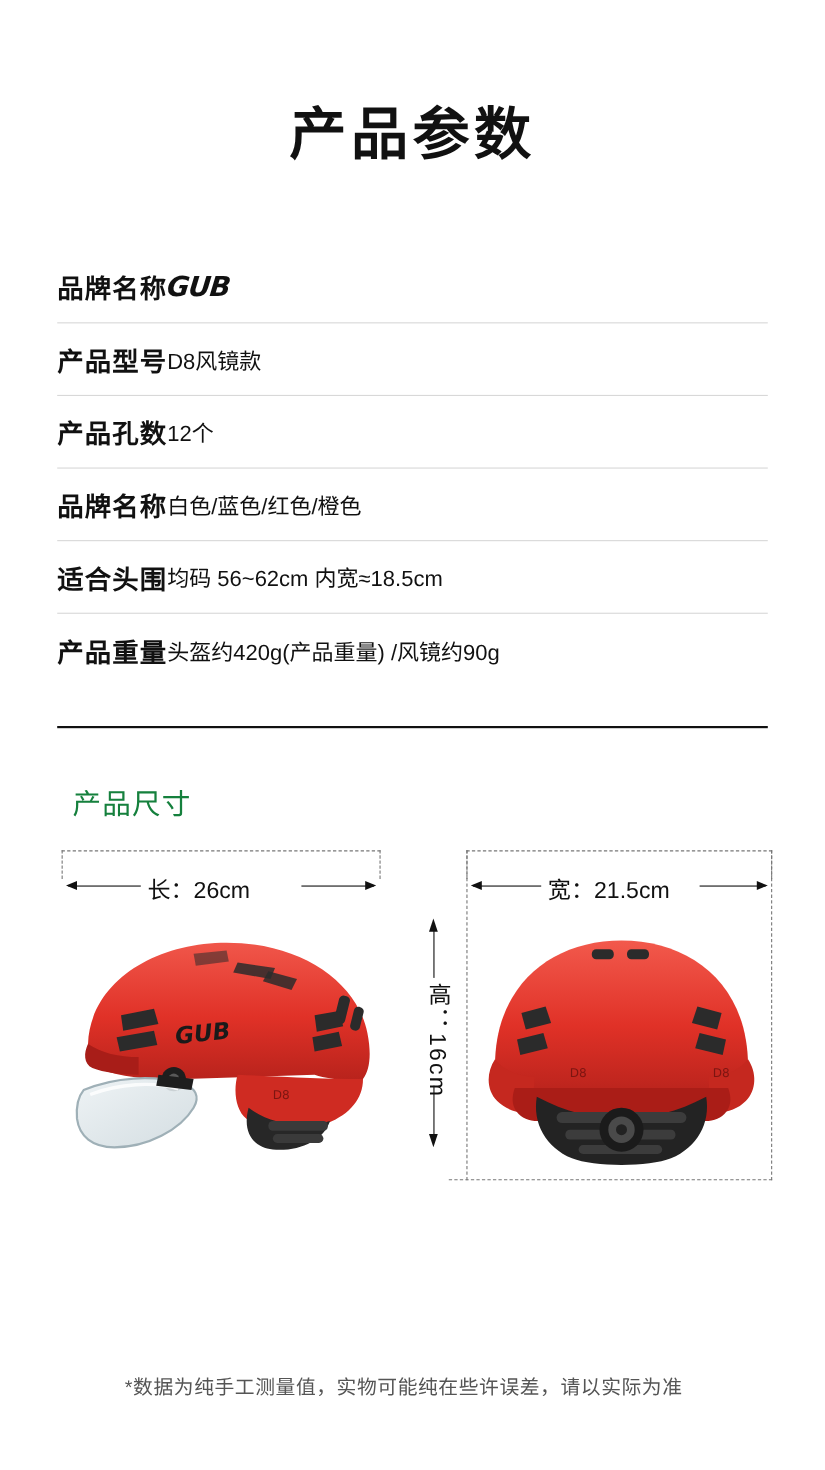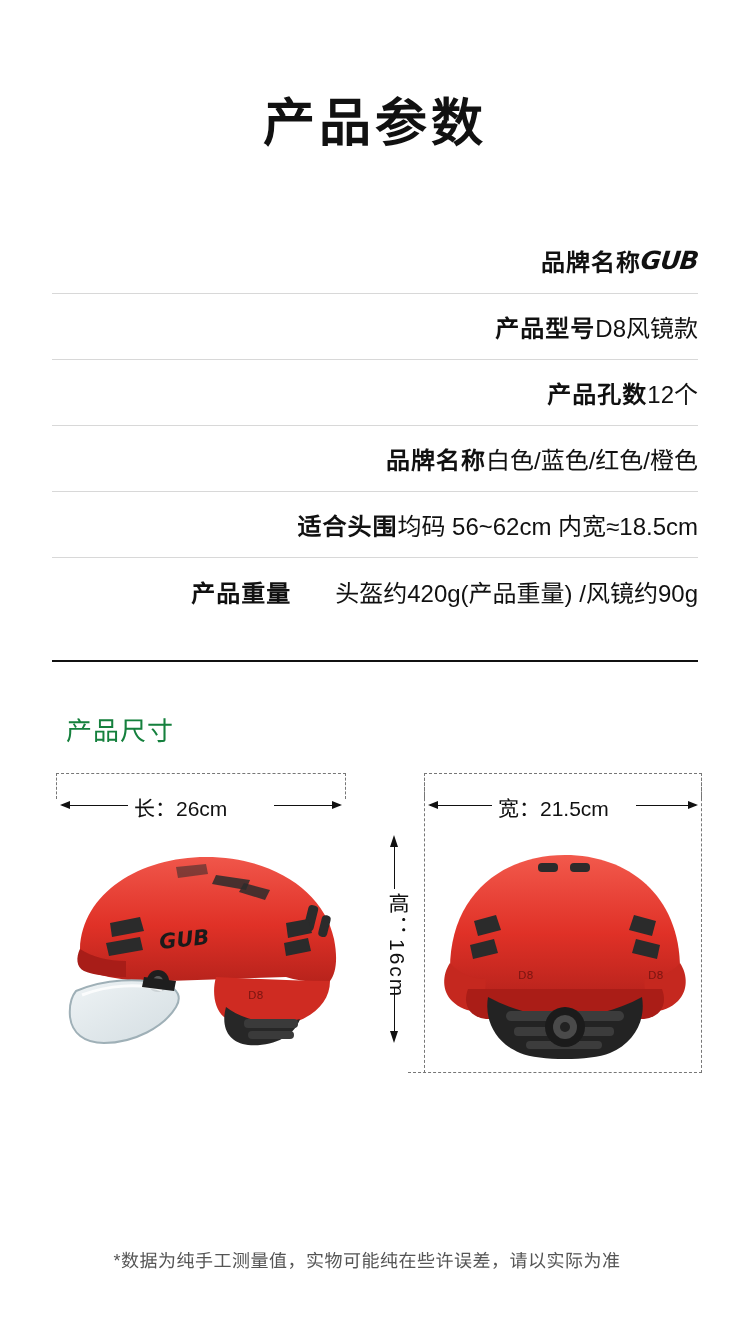--- a/index.html
+++ b/index.html
@@ -34,38 +34,37 @@
   }
 
   
   .spec-table {
     margin: 74px 52px 0 52px;
     width: 646px;
   }
   .spec-row {
     display: flex;
     align-items: center;
-    justify-content: flex-end;
+    justify-content: flex-start;
     height: 66px;
     border-bottom: 1px solid #d8d8d8;
     box-sizing: border-box;
   }
   .spec-row:last-child {
     border-bottom: none;
-    gap: 44px;
   }
   .spec-label {
     font-size: 24px;
     font-weight: bold;
     color: #111111;
     white-space: nowrap;
     letter-spacing: 1px;
   }
   .spec-value {
-    font-size: 24px;
+    font-size: 20px;
     color: #111111;
     text-align: right;
     white-space: nowrap;
   }
   .brand-logo {
     font-size: 25px;
     font-weight: bold;
     font-style: italic;
     letter-spacing: -1px;
     color: #111111;

